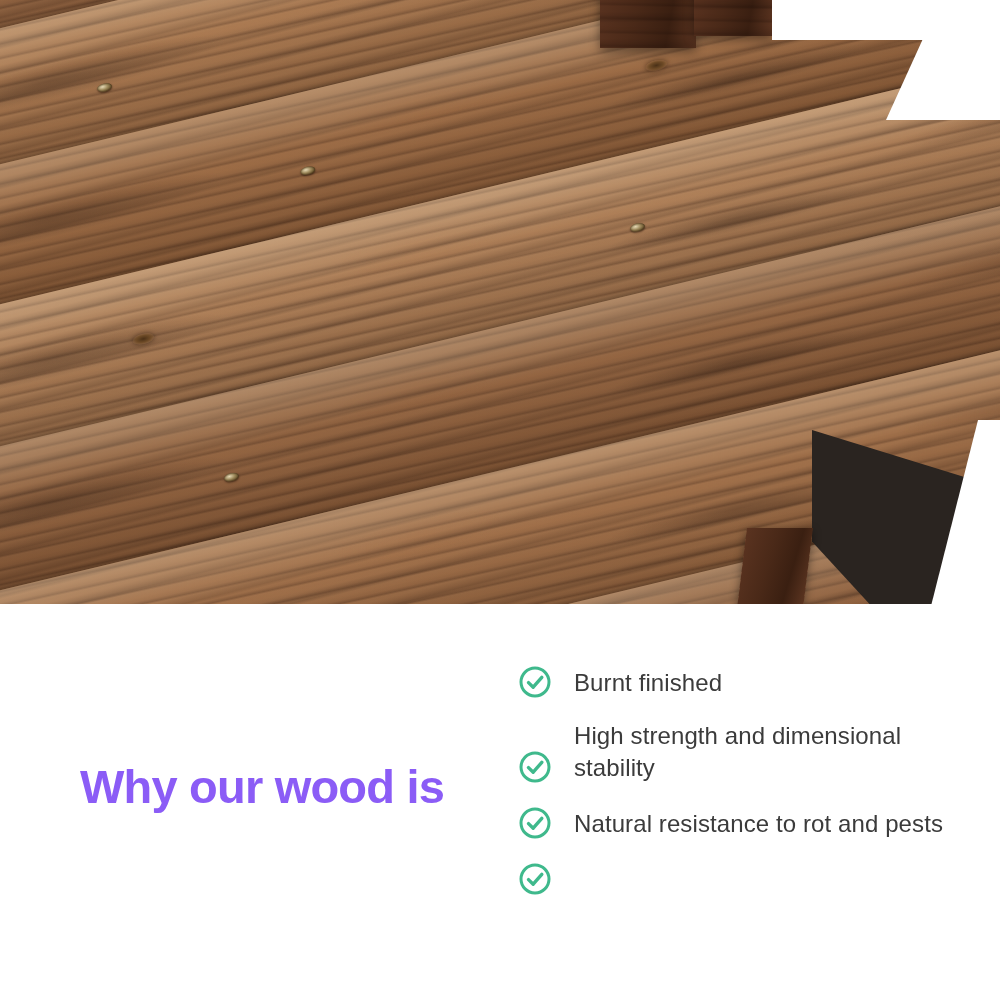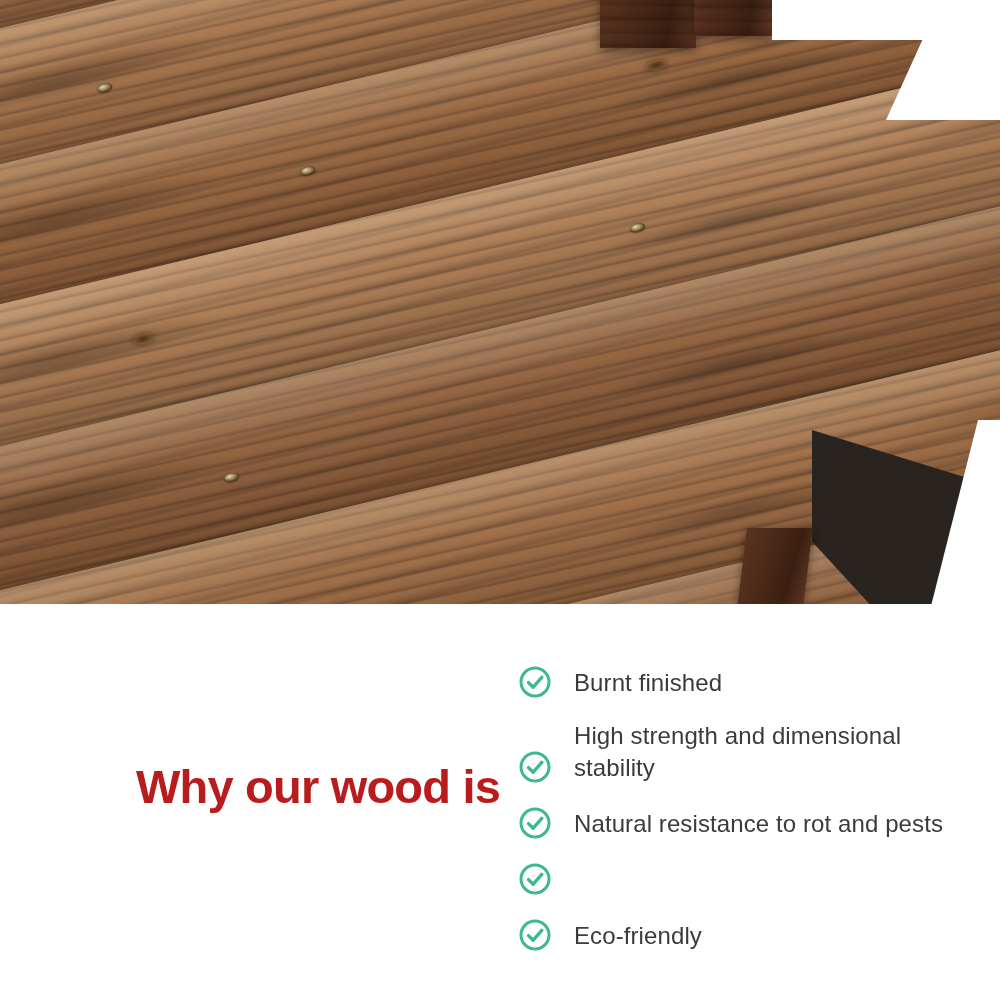--- a/index.html
+++ b/index.html
@@ -99,23 +99,22 @@
   
   .content{position:absolute;left:0;top:604px;width:1000px;height:396px;background:#fff;}
 
   .heading{
     position:absolute;left:80px;top:762px;width:420px;
     font-family:"Liberation Sans", sans-serif;
     font-weight:bold;
     font-size:47px;
     line-height:50px;
     letter-spacing:-0.8px;
-    color:#b91c1c;
+    color:#8b5cf6;
     margin:0;
-    text-align:right;
   }
 
   .feature-list{
     position:absolute;left:518px;top:664px;width:450px;
     margin:0;padding:0;list-style:none;
   }
   .feature-item{
     display:flex;align-items:flex-end;
     margin-bottom:21px;
   }
@@ -255,25 +254,16 @@
 
     <li class="feature-item">
       <span class="check-icon">
         <svg viewBox="0 0 34 34" width="34" height="34" aria-hidden="true">
           <circle cx="17" cy="17" r="14" fill="none" stroke="#3fb98c" stroke-width="3"></circle>
           <path d="M10.5 17.6 L15.2 22.2 L23.8 12.4" fill="none" stroke="#3fb98c" stroke-width="3.4" stroke-linecap="round" stroke-linejoin="round"></path>
         </svg>
       </span>
     </li>
 
-    <li class="feature-item">
-      <span class="check-icon">
-        <svg viewBox="0 0 34 34" width="34" height="34" aria-hidden="true">
-          <circle cx="17" cy="17" r="14" fill="none" stroke="#3fb98c" stroke-width="3"></circle>
-          <path d="M10.5 17.6 L15.2 22.2 L23.8 12.4" fill="none" stroke="#3fb98c" stroke-width="3.4" stroke-linecap="round" stroke-linejoin="round"></path>
-        </svg>
-      </span>
-      <span class="feature-text">Eco-friendly</span>
-    </li>
 
   </ul>
 
 </div>
 
 </body></html>

